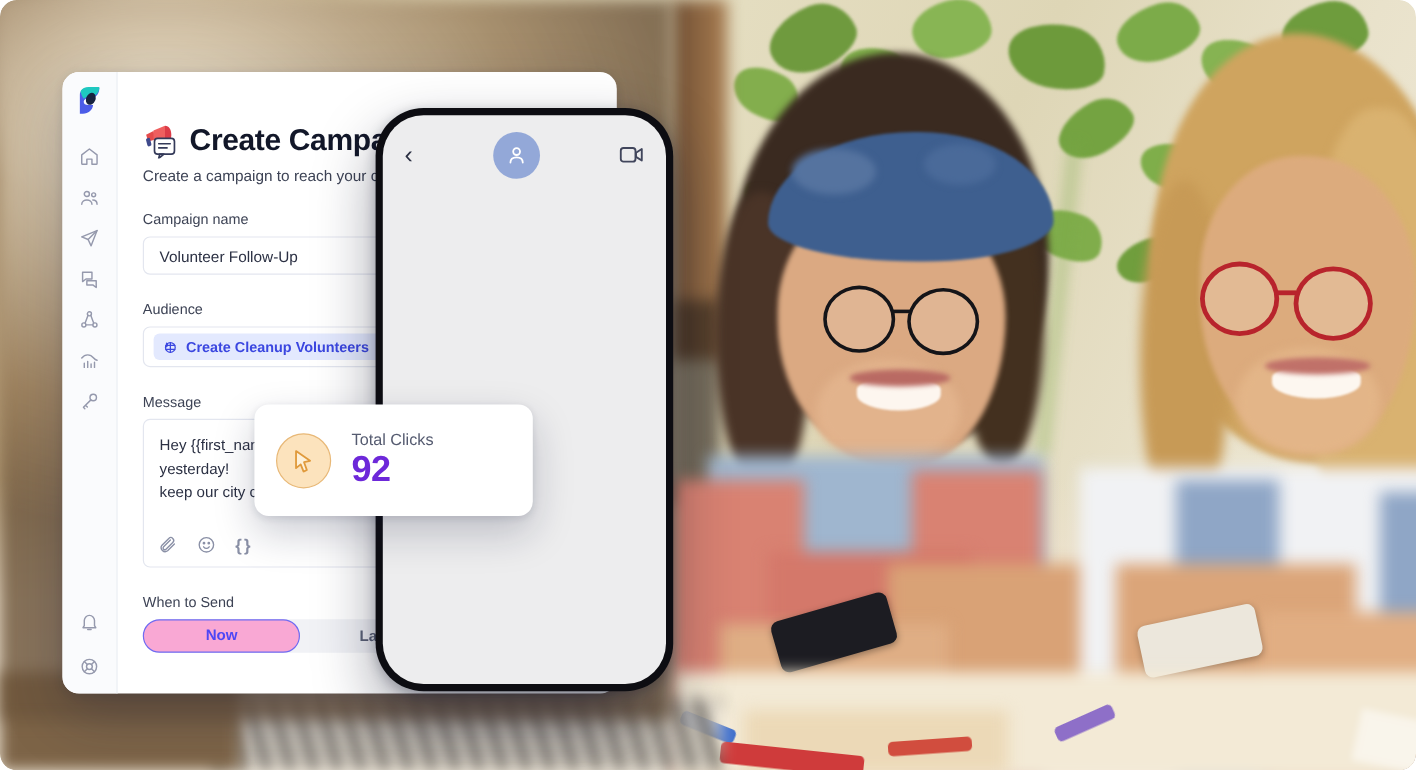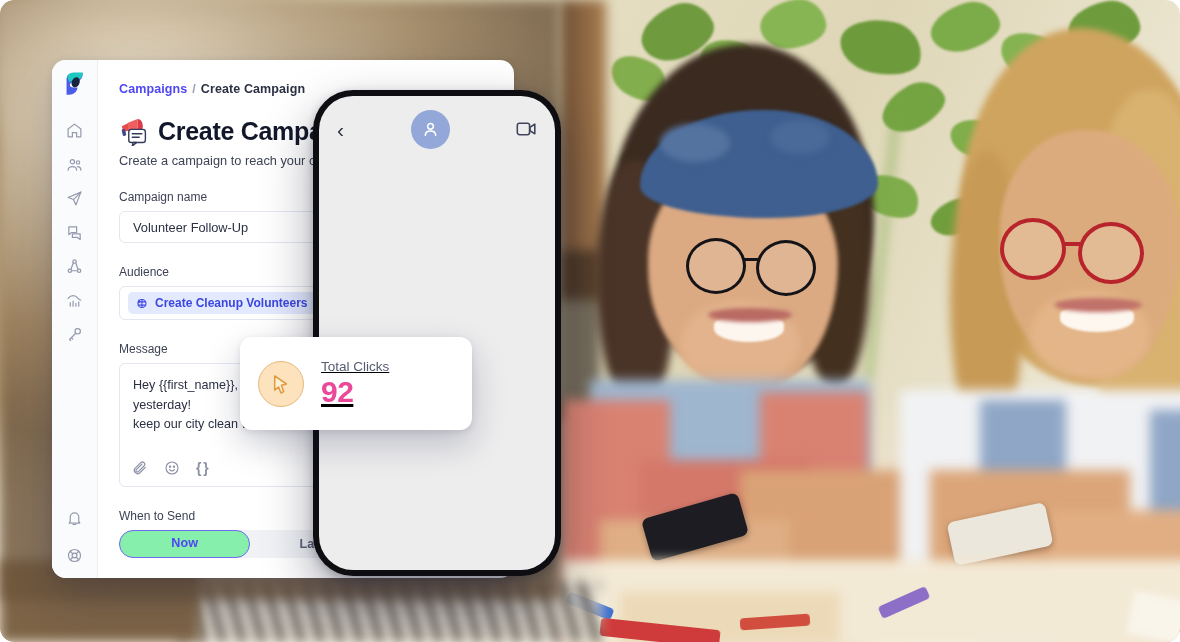--- a/index.html
+++ b/index.html
@@ -93,21 +93,21 @@
 
   .segwrap { margin-top:22px; }
   .seg {
     display:flex; width:390px; height:28px; background:#f1f2f6;
     border-radius:15px; align-items:center; position:relative;
   }
   .seg .opt {
     flex:1; text-align:center; font-size:12.6px; color:#5c6278; line-height:28px; font-weight:600;
   }
   .seg .opt.active {
-    background:#86efac; border:1.4px solid #6f6bf2; border-radius:15px;
+    background:#f9a8d4; border:1.4px solid #6f6bf2; border-radius:15px;
     color:#4f46f5; font-weight:700; line-height:25px; height:28px;
   }
 
   
   .phone {
     position:absolute; left:313px; top:90px; width:248px; height:486px;
     background:#0d0d12; border-radius:40px; padding:6px;
     box-shadow: 0 22px 50px rgba(15,18,40,.38), 0 3px 10px rgba(15,18,40,.25);
   }
   .phone-inner {
@@ -127,33 +127,33 @@
   .pavatar svg { width:19px; height:19px; color:#fff; }
   .pvideo svg { width:21px; height:18px; color:#41465c; display:block; }
   .bubble {
     margin:12px 26px 0 32px; background:#e6eaf1; border-radius:13px;
     padding:11px 13px; font-size:11.7px; line-height:1.55; color:#1f2433;
   }
   .bubble a { color:#4f6bf5; text-decoration:none; }
 
   
   .stat {
-    position:absolute; left:240px; top:337px; width:232px; height:93px;
+    position:absolute; left:212px; top:337px; width:232px; height:93px;
     background:#fff; border-radius:12px;
     box-shadow: 0 14px 34px rgba(20,25,55,.22), 0 2px 6px rgba(20,25,55,.10);
-    display:flex; align-items:center; padding:0 18px; gap:17px;text-decoration:underline;
+    display:flex; align-items:center; padding:0 18px; gap:17px;
   }
   .stat-ic {
     width:46px; height:46px; border-radius:50%;
     background:#fce3bd; border:1.4px solid #e8b877;
     display:flex; align-items:center; justify-content:center; flex:0 0 46px;
   }
   .stat-ic svg { width:18px; height:20px; }
   .stat-label { font-size:13.5px; color:#555b70; margin-bottom:2px; }
-  .stat-val { font-size:30px; font-weight:800; color:#ec4899; letter-spacing:-.5px; line-height:1.05; }
+  .stat-val { font-size:30px; font-weight:800; color:#6d28d9; letter-spacing:-.5px; line-height:1.05; }
 </style>
 </head>
 <body>
 
 <div id="stage">
 
   <div class="photo">
     <div class="photo-base"></div>
 
     <div class="leaf" style="left:640px;top:6px;width:74px;height:52px;background:#6f9a3e;transform:rotate(-22deg);"></div>
@@ -315,23 +315,20 @@
               <circle cx="12" cy="12" r="8.5"></circle>
               <circle cx="12" cy="12" r="3.4"></circle>
               <path d="M6 6l3.6 3.6M18 6l-3.6 3.6M6 18l3.6-3.6M18 18l-3.6-3.6"></path>
             </svg>
         </span>
       </div>
     </div>
 
     <div class="content">
 
-      <div class="crumb">
-        <span class="lnk">Campaigns</span><span class="sep">/</span><span class="cur">Create Campaign</span>
-      </div>
 
       <div class="title-row">
         <span class="mega">
           <svg viewBox="0 0 34 32" width="30" height="28">
             <path d="M3 9.5l7-3.5 2 8-7 2z" fill="#e44b4b"></path>
             <path d="M10 5.5l11-4.5v17l-11-3.5z" fill="#ef5f5f"></path>
             <path d="M21 1c4 0 6 4 6 8.5S25 18 21 18z" fill="#dc3c48"></path>
             <rect x="3.5" y="12.5" width="4" height="8" rx="1.6" transform="rotate(-14 5.5 16.5)" fill="#3f4a8c"></rect>
             <rect x="11" y="13" width="19" height="15" rx="3" fill="#ffffff" stroke="#343a59" stroke-width="1.6"></rect>
             <path d="M16 28l-1 4 5-4z" fill="#ffffff" stroke="#343a59" stroke-width="1.6" stroke-linejoin="round"></path>

